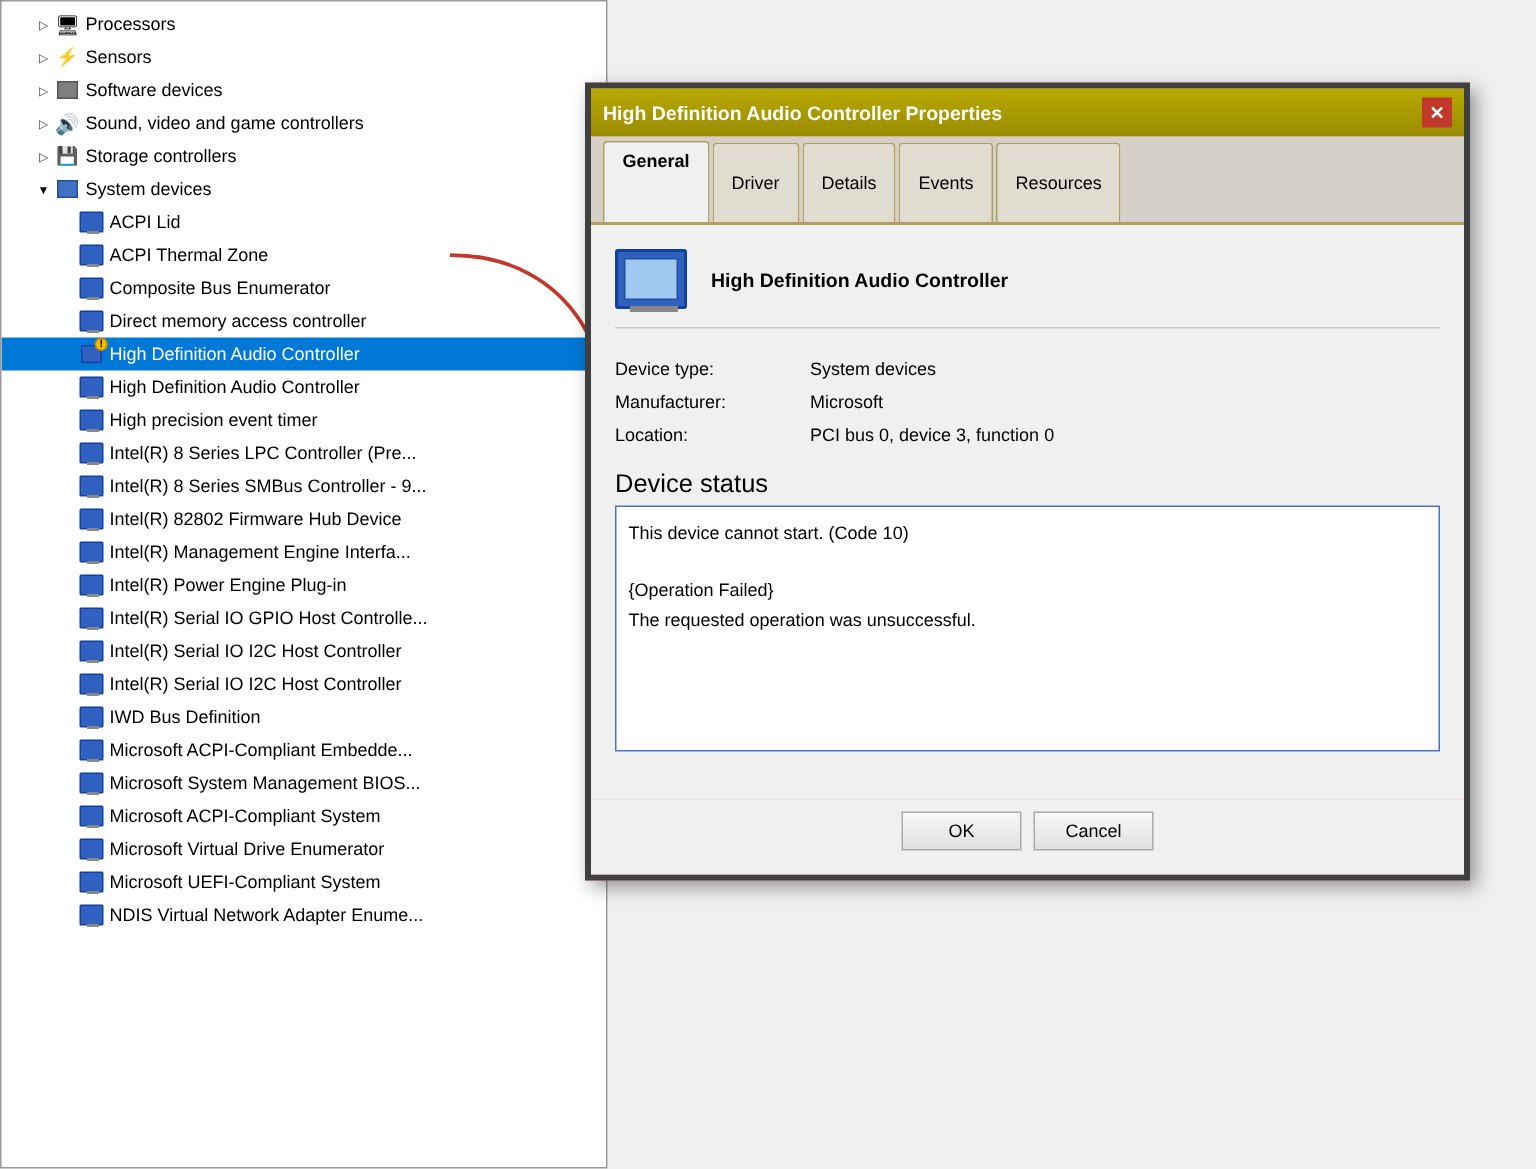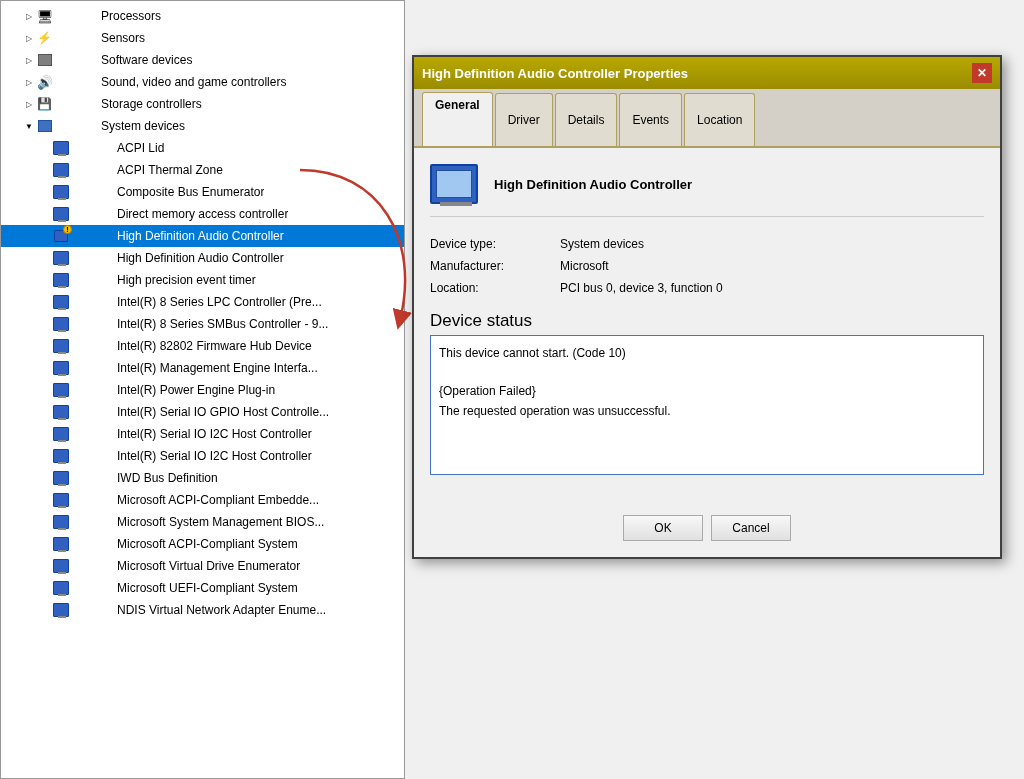--- a/index.html
+++ b/index.html
@@ -86,31 +86,30 @@
       left: 4px;
       width: 8px;
       height: 2px;
       background: #888;
     }
 
     .item-label {
       overflow: hidden;
       text-overflow: ellipsis;
       white-space: nowrap;
-      margin-left: 44px;
     }
 
     
     .properties-dialog {
       position: absolute;
       top: 55px;
-      left: 412px;
+      left: 390px;
       width: 590px;
       background: #fca5a5;
-      border: 2px solid #404040;
+      border: 4px solid #404040;
       box-shadow: 4px 4px 12px rgba(0,0,0,0.4);
       z-index: 10;
     }
 
     .dialog-titlebar {
       background: linear-gradient(to bottom, #b8a800, #9a8c00);
       color: #fff;
       padding: 6px 8px;
       display: flex;
       align-items: center;
@@ -245,21 +244,21 @@
     .status-label {
       font-size: 17px;
       color: #000;
       margin-bottom: 4px;
     }
 
     .status-box {
       border: 1px solid #4472c4;
       background: #fff;
       padding: 8px;
-      height: 140px;
+      height: 164px;
       overflow-y: auto;
       font-size: 12px;
       color: #000;
       line-height: 1.6;
       position: relative;
     }
 
     .status-box::-webkit-scrollbar {
       width: 16px;
     }
@@ -554,21 +553,21 @@
   <div class="dialog-titlebar">
     <span class="dialog-title">High Definition Audio Controller Properties</span>
     <button class="dialog-close-btn">✕</button>
   </div>
 
   <div class="dialog-tabs">
     <div class="tab active">General</div>
     <div class="tab">Driver</div>
     <div class="tab">Details</div>
     <div class="tab">Events</div>
-    <div class="tab">Location</div>
+    <div class="tab">Resources</div>
   </div>
 
   <div class="dialog-body">
 
     <div class="device-header">
       <div class="device-large-icon">
         <div class="device-large-icon-screen"></div>
       </div>
       <span class="device-name-header">High Definition Audio Controller</span>
     </div>

